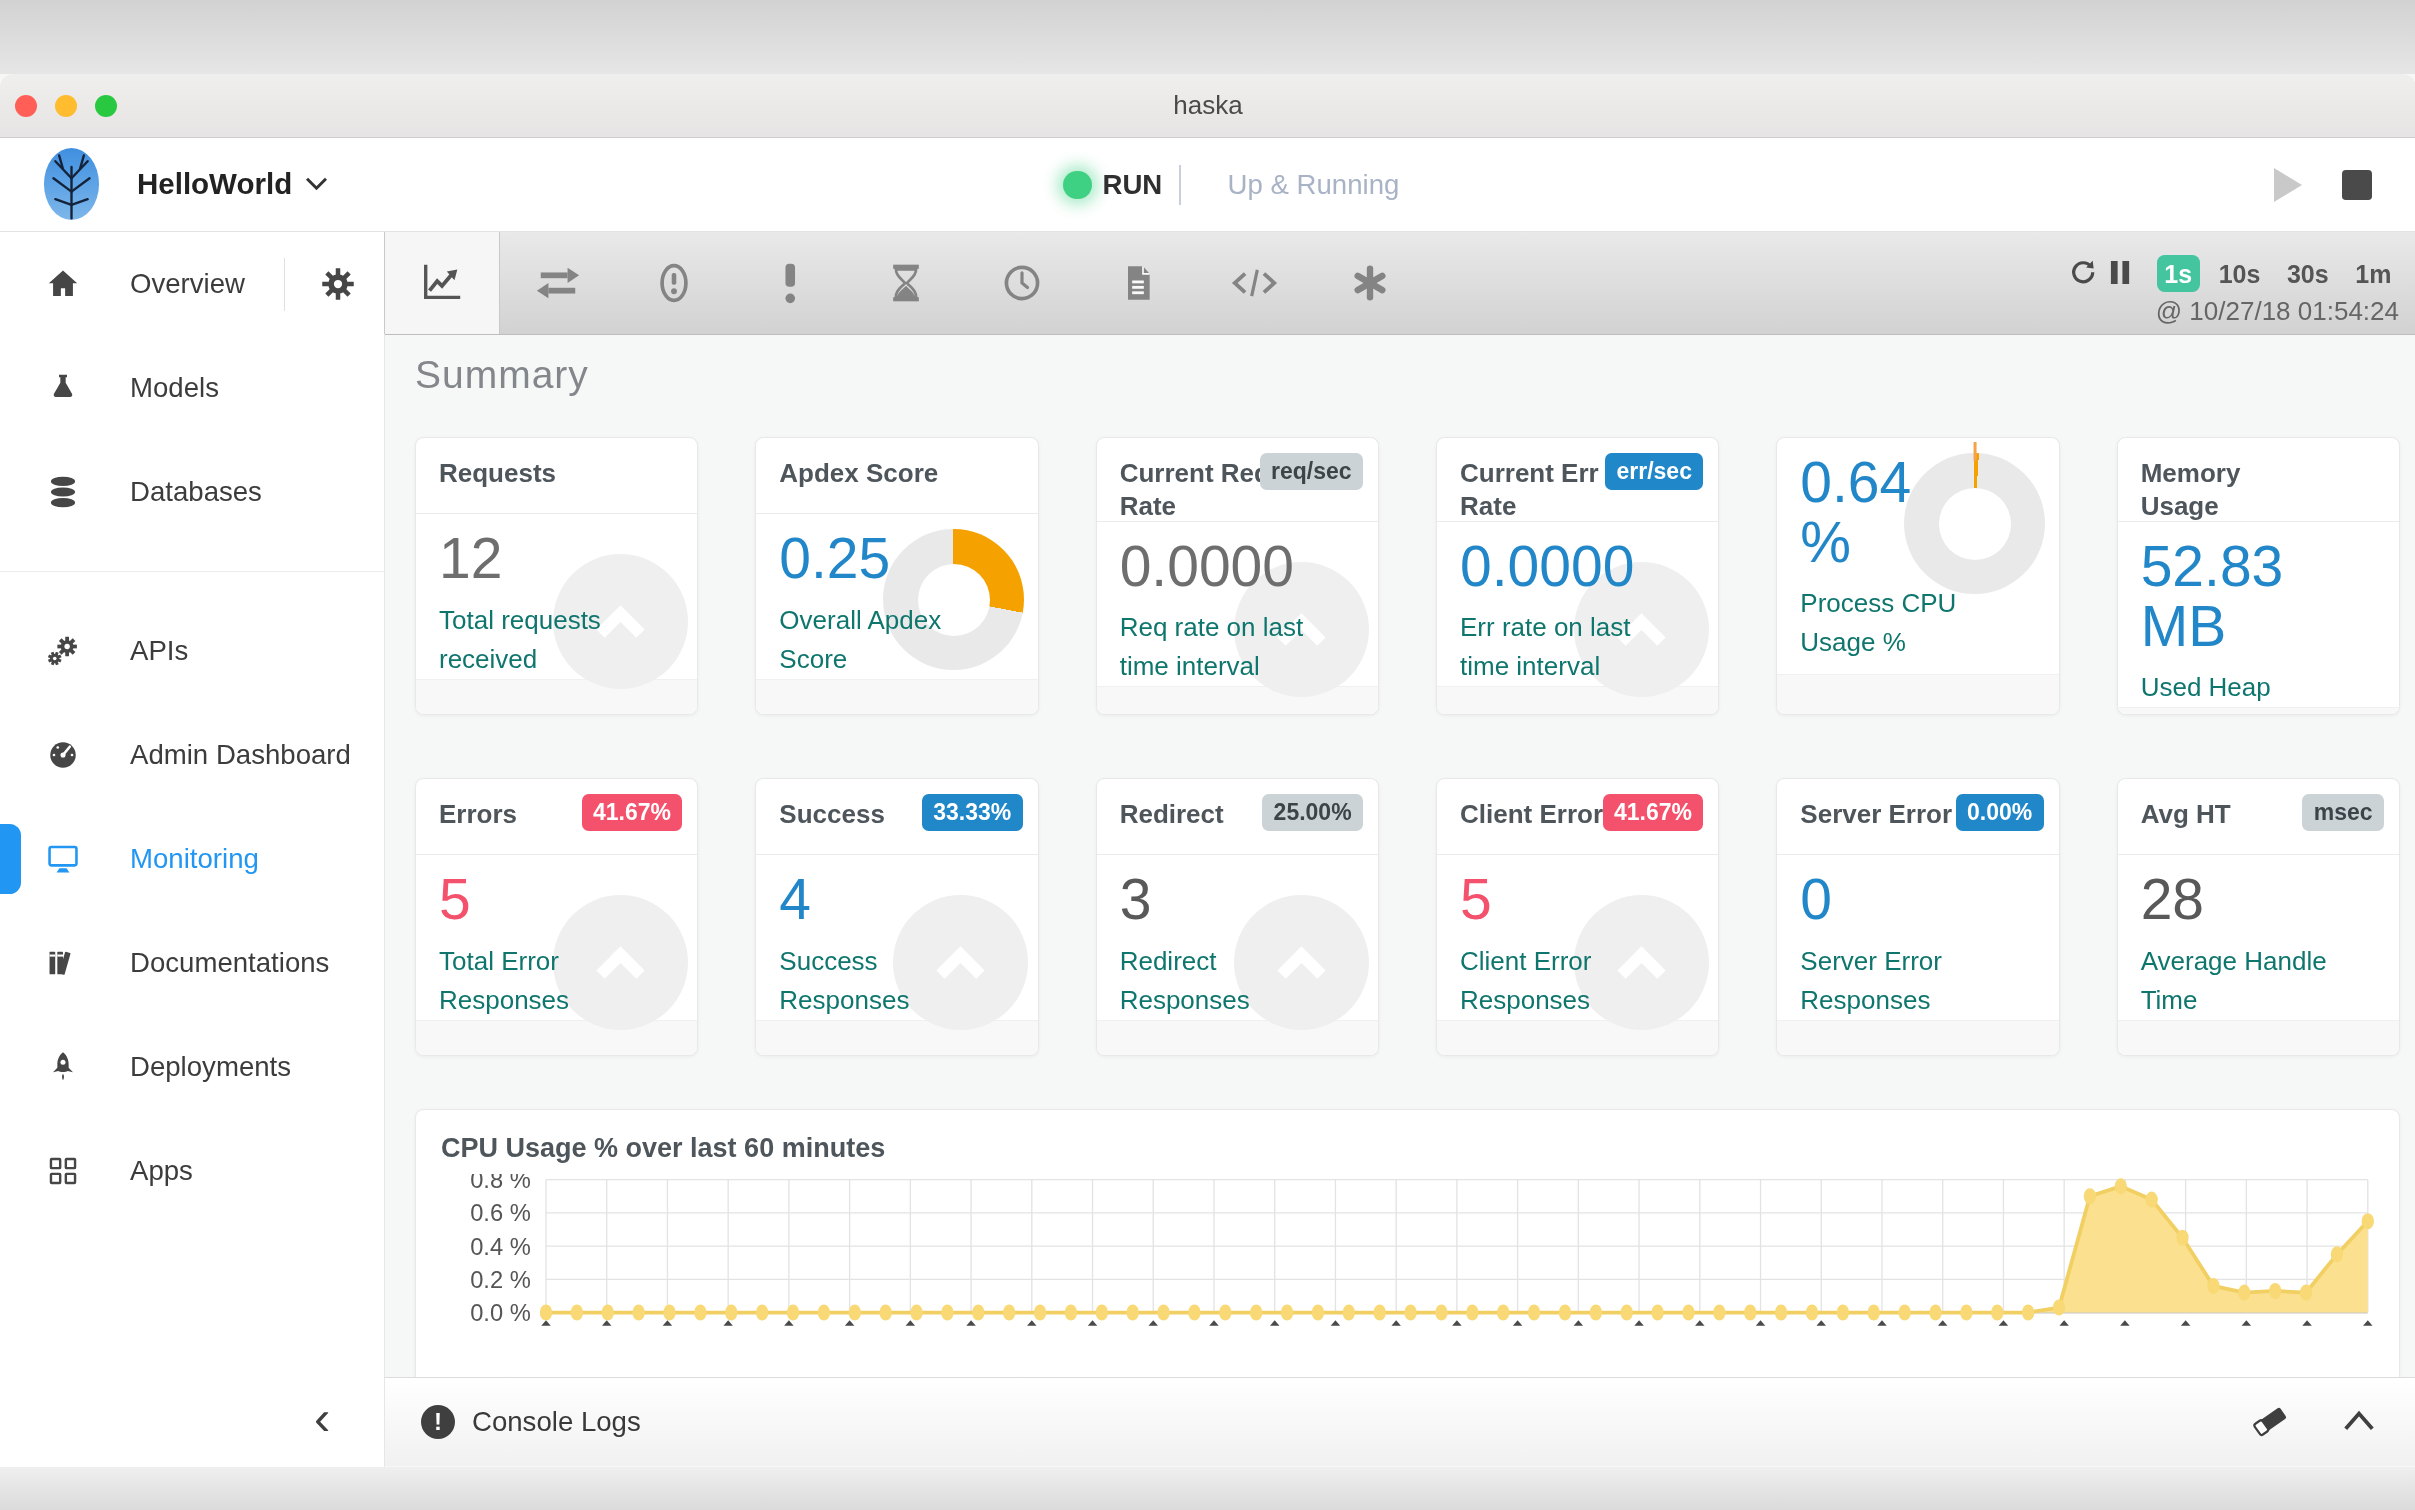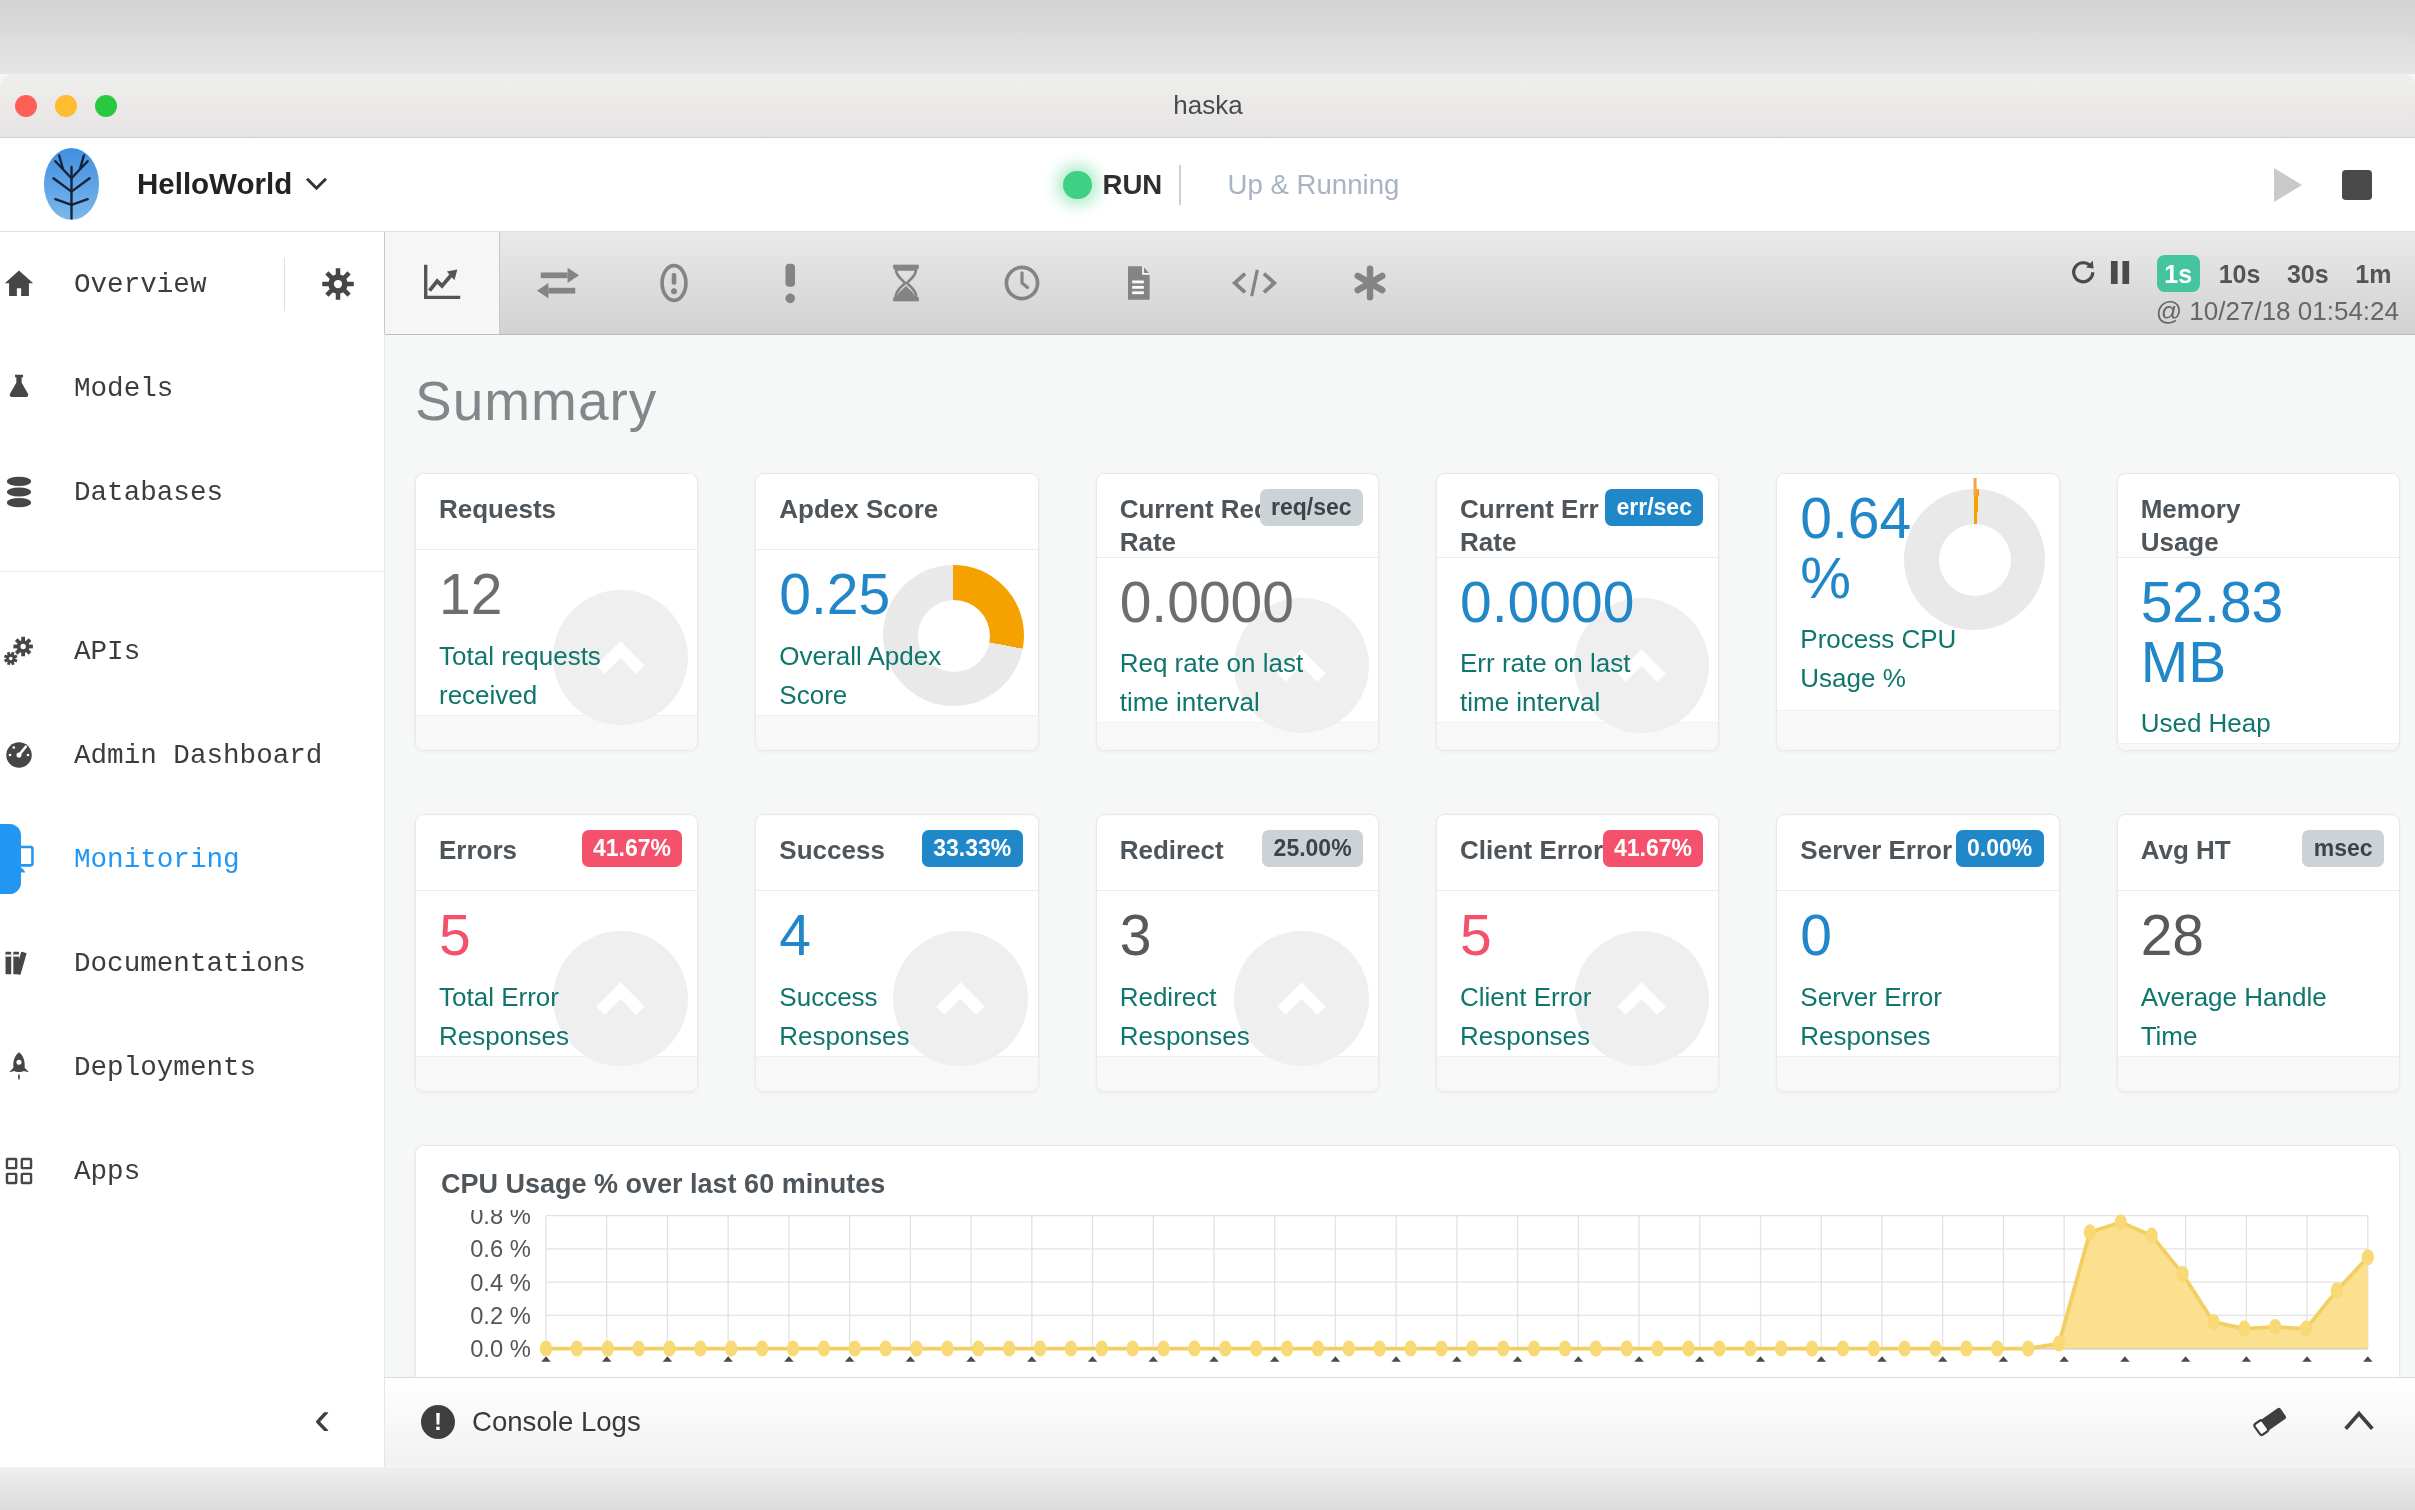--- a/index.html
+++ b/index.html
@@ -31,22 +31,22 @@
   .run-sep { width:1.9px; height:40px; background:#c9cfda; margin:0 5.7px; }
   .run-status { font-size:27.6px; color:#a9b3c6;margin-left:30px; }
   .media-btns { position:absolute; right:44px; top:0; height:94px; display:flex; align-items:center; gap:40px; }
   .play-tri { width:0; height:0; border-top:17px solid transparent; border-bottom:17px solid transparent;
               border-left:28.5px solid #c9c9c9; }
   .stop-sq { width:30px; height:30px; background:#4a4a4a; border-radius:3.8px; }
 
   
   .sidebar { position:absolute; left:0; top:232px; width:385px; height:1235px; background:#ffffff;
              border-right:1px solid #e6e6e6; }
-  .side-item { position:relative; height:104px; display:flex; align-items:center; gap:36px;
-               color:#3c3c3c; cursor:default;font-family:Liberation Mono, monospace; }
+  .side-item { position:relative; height:104px; display:flex; align-items:center; padding-left:44px; gap:48px;
+               color:#3c3c3c; cursor:default; }
   .side-item .lbl { font-size:27.6px; }
   .side-item.active { color:#2196f3; }
   .side-item.active .lbl { color:#2196f3; }
   .active-pill { position:absolute; left:-11.4px; top:17px; width:32px; height:70px; background:#2196f3; border-radius:11.4px; }
   .side-icon { width:38px; display:flex; justify-content:center; }
   .side-divider { height:1px; background:#ececec; margin:27px 0; }
   .side-gear { position:absolute; right:28.5px; display:flex; align-items:center; }
   .gear-sep { position:absolute; right:99px; width:1px; height:53px; background:#e0e0e0; }
   .collapse-btn { position:absolute; left:314px; top:1157px; font-size:49px; color:#3f3f3f; }
 
@@ -60,21 +60,21 @@
   .tb-right { position:absolute; right:17px; top:0; height:103px; display:flex; flex-direction:column;
               justify-content:center; align-items:flex-end; gap:5.7px; }
   .tb-intervals { display:flex; align-items:center; gap:13px;margin-top:18px; }
   .interval { font-size:25px; font-weight:bold; color:#555; padding:4.8px 7.6px; border-radius:7.6px; }
   .interval.active { background:#45c4a0; color:#ffffff; }
   .tb-stamp { font-size:26px; color:#666; }
 
   
   .content { position:absolute; left:385px; top:335px; width:2031px; height:1132px;
              background:#f6f7f7; overflow:hidden; padding:0 16px 0 30px; }
-  .page-title { margin-top:34px; font-size:55px; color:#83878b; letter-spacing:1px; }
+  .page-title { margin-top:18px; font-size:39px; color:#83878b; letter-spacing:1px; }
   .cards-row { display:grid; grid-template-columns:repeat(6,1fr); gap:57px; }
   .row1 { margin-top:40px; }
   .row2 { margin-top:63px; }
 
   .card { position:relative; background:#fff; border:1px solid #e8e8e8; border-radius:8.6px; height:278px;
           box-shadow:0 1px 3.8px rgba(0,0,0,.05); display:flex; flex-direction:column; overflow:hidden; }
   .card-head { position:relative; height:84px; padding:19px 21px 0 23px; border-bottom:1px solid #ebebeb; }
   .card-title { font-size:26px; line-height:1.25; font-weight:bold; color:#4e555b; display:block; width:70%; }
   .badge { position:absolute; top:15px; right:15px; font-size:23px; font-weight:bold;
            padding:4.8px 11.4px; border-radius:6.7px; }

